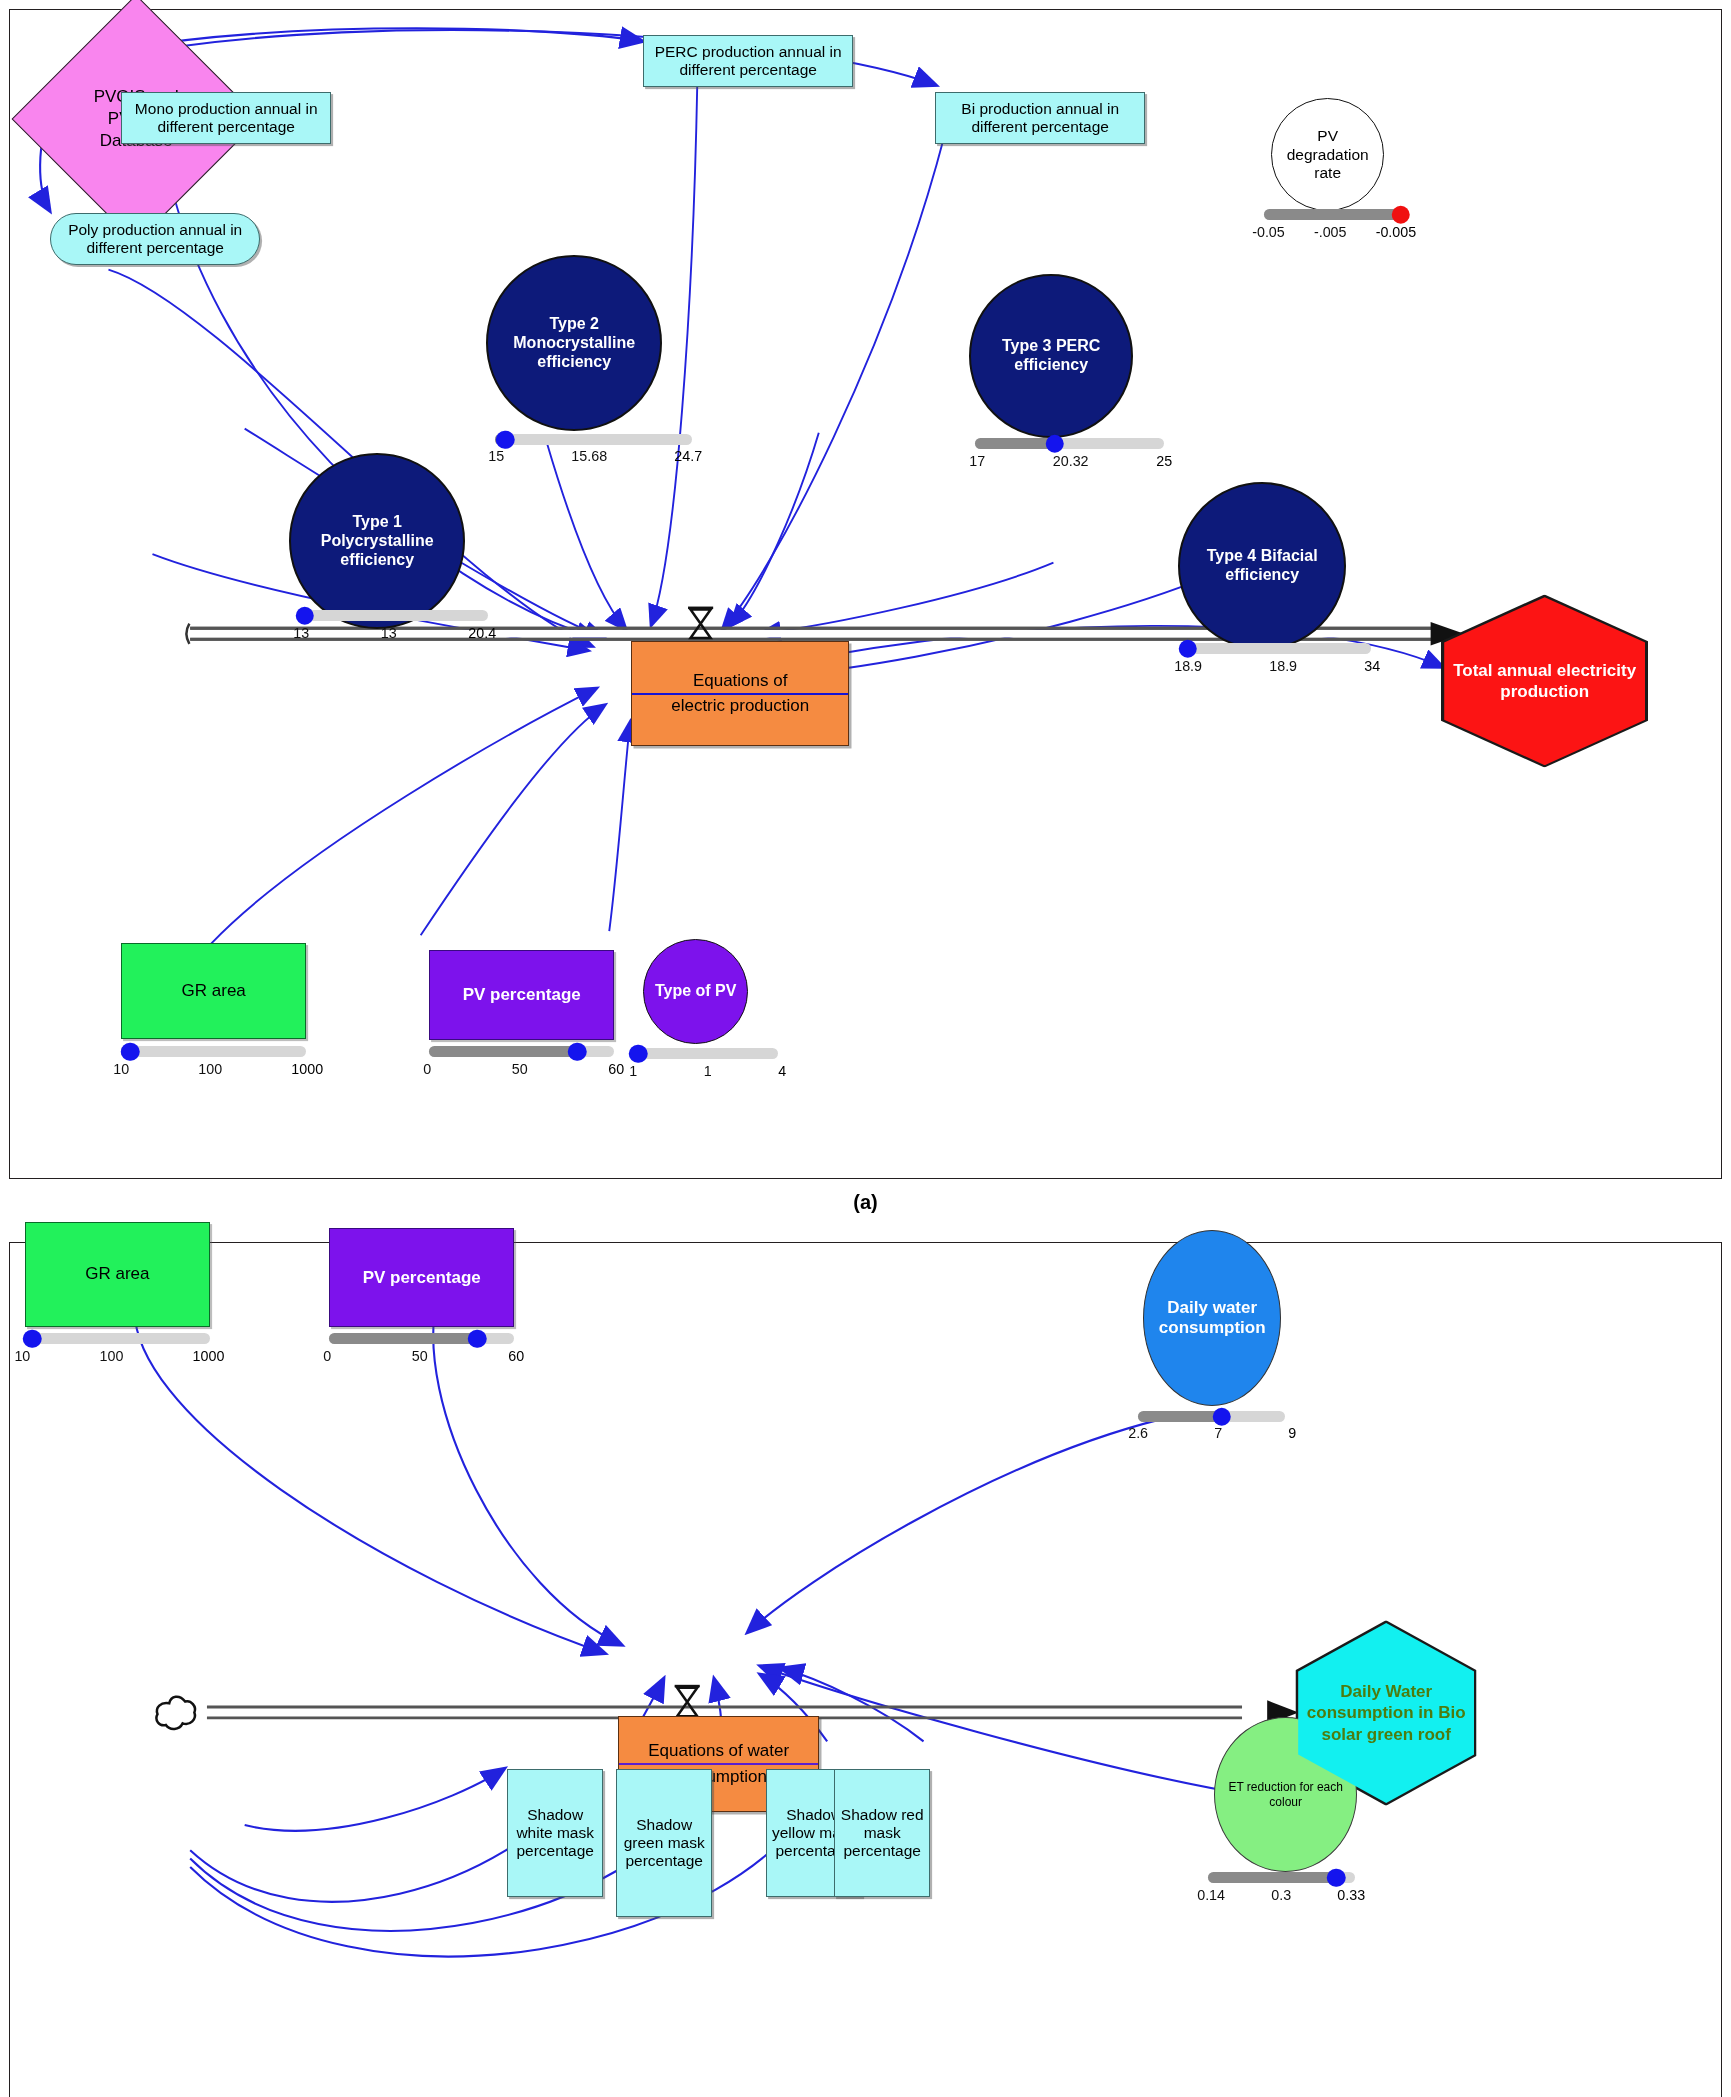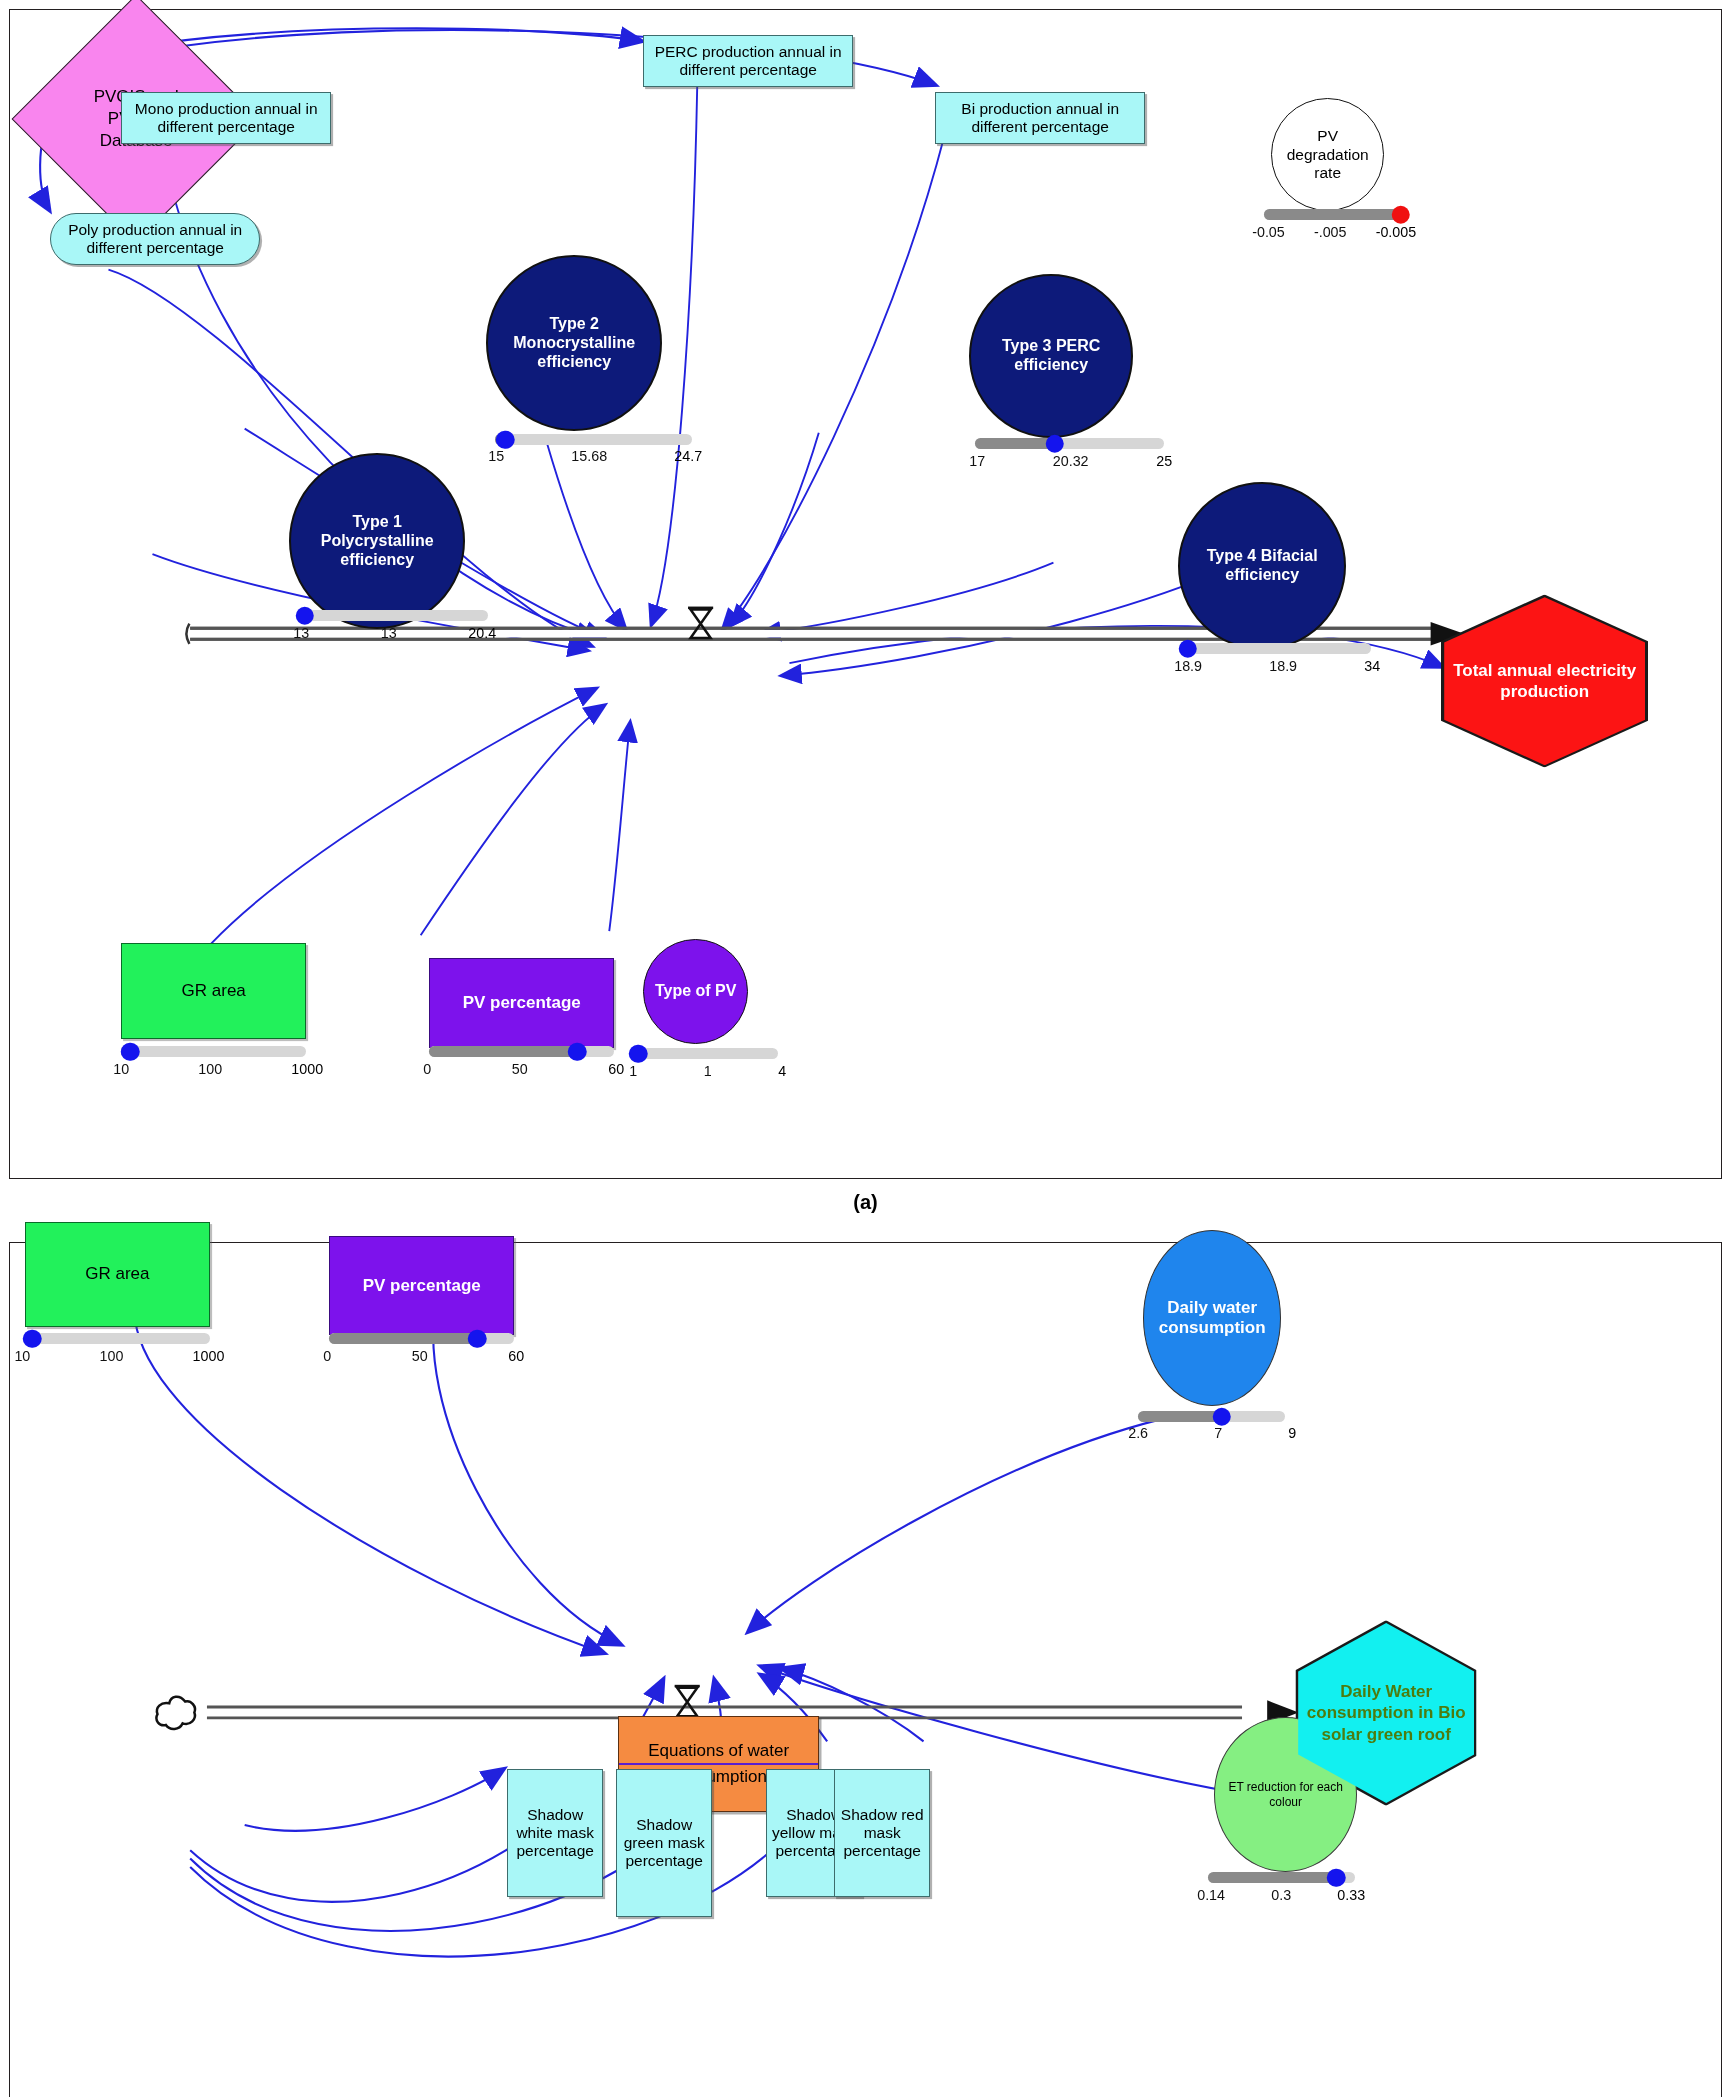--- a/index.html
+++ b/index.html
@@ -45,21 +45,21 @@
 
   
   .hex{position:absolute;display:flex;align-items:center;justify-content:center;text-align:center;
        font-weight:bold;line-height:1.25;}
   .hex .hshape{position:absolute;left:0;top:0;width:100%;height:100%;
        clip-path:polygon(50% 0%,100% 27%,100% 73%,50% 100%,0% 73%,0% 27%);}
   .hex .hlabel{position:relative;z-index:2;padding:0 5.9px;}
 
   
   .grect{background:#22f15b;border:1.3px solid #0a6b29;color:#000;font-size:17px;box-shadow:2.1px 2.1px 0 rgba(90,90,90,.4);}
-  .prect{background:#7d12ec;border:1.3px solid #3a0a80;color:#fff;font-weight:bold;font-size:17px;box-shadow:2.1px 2.1px 0 rgba(90,90,90,.4);margin-top:8px;}
+  .prect{background:#7d12ec;border:1.3px solid #3a0a80;color:#fff;font-weight:bold;font-size:17px;box-shadow:2.1px 2.1px 0 rgba(90,90,90,.4);}
   .pcirc{background:#7d12ec;border:1.7px solid #111;border-radius:50%;color:#fff;font-weight:bold;font-size:16px;}
   .bcirc{background:#1f85ed;border:1.7px solid #333;border-radius:50%;color:#fff;font-weight:bold;font-size:17px;padding:4.2px;}
   .gcirc{background:#85ef82;border:1.7px solid #3a3a3a;border-radius:50%;color:#000;font-size:12px;padding:4.2px;}
 
   
   .slider{position:absolute;height:11px;border-radius:5.5px;background:#d6d6d6;}
   .slider .fill{position:absolute;left:0;top:0;height:100%;border-radius:5.5px;background:#8a8a8a;}
   .slider .knob{position:absolute;top:50%;width:18.5px;height:18.5px;border-radius:50%;background:#1414ee;
                 transform:translate(-50%,-50%);}
   .slider .knob.red{background:#f01010;}
@@ -211,20 +211,25 @@
     <div class="slider" style="left:1254px;top:199px;width:138px;">
       <div class="fill" style="width:99%"></div>
       <div class="knob red" style="left:99%"></div>
     </div>
     <div class="ticks" style="left:1242px;top:214px;width:164px;">
       <span>-0.05</span>
       <span>-.005</span>
       <span class="hi">-0.005</span>
     </div>
 
+    <div class="node obox" style="left:621px;top:631px;width:218px;height:105px;">
+      <span class="lineA">Equations of</span>
+      <span class="ruler"></span>
+      <span class="lineB">electric production</span>
+    </div>
 
     <div class="hex" style="left:1434px;top:587px;width:201px;height:168px;color:#fff;font-size:17px;">
       <div class="hshape" style="background:#fc1414;"></div>
       <div class="hshape" style="background:#1a1a1a;z-index:0;transform:scale(1.03);"></div>
       <div class="hshape" style="background:#fc1414;z-index:1;"></div>
       <div class="hlabel">Total annual electricity production</div>
     </div>
 
     <div class="node grect" style="left:111px;top:933px;width:185px;height:96px;">
       <span>GR area</span>

